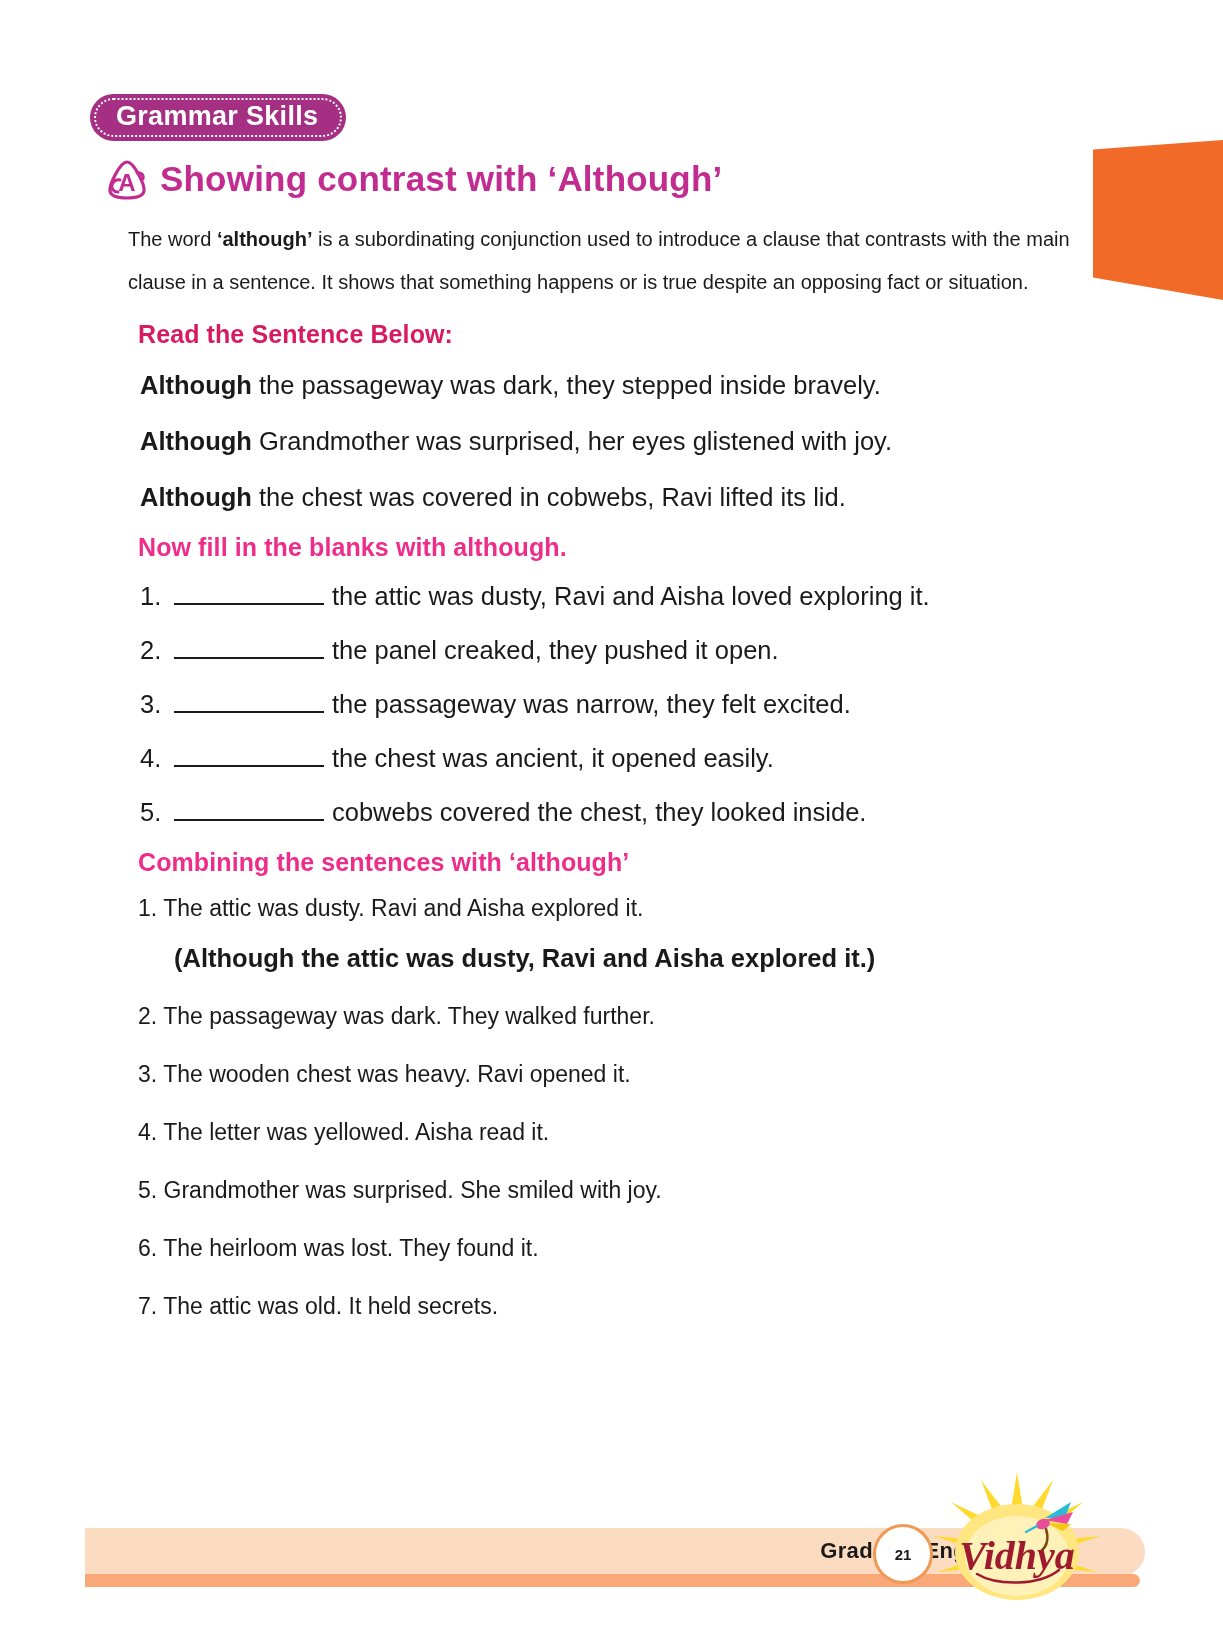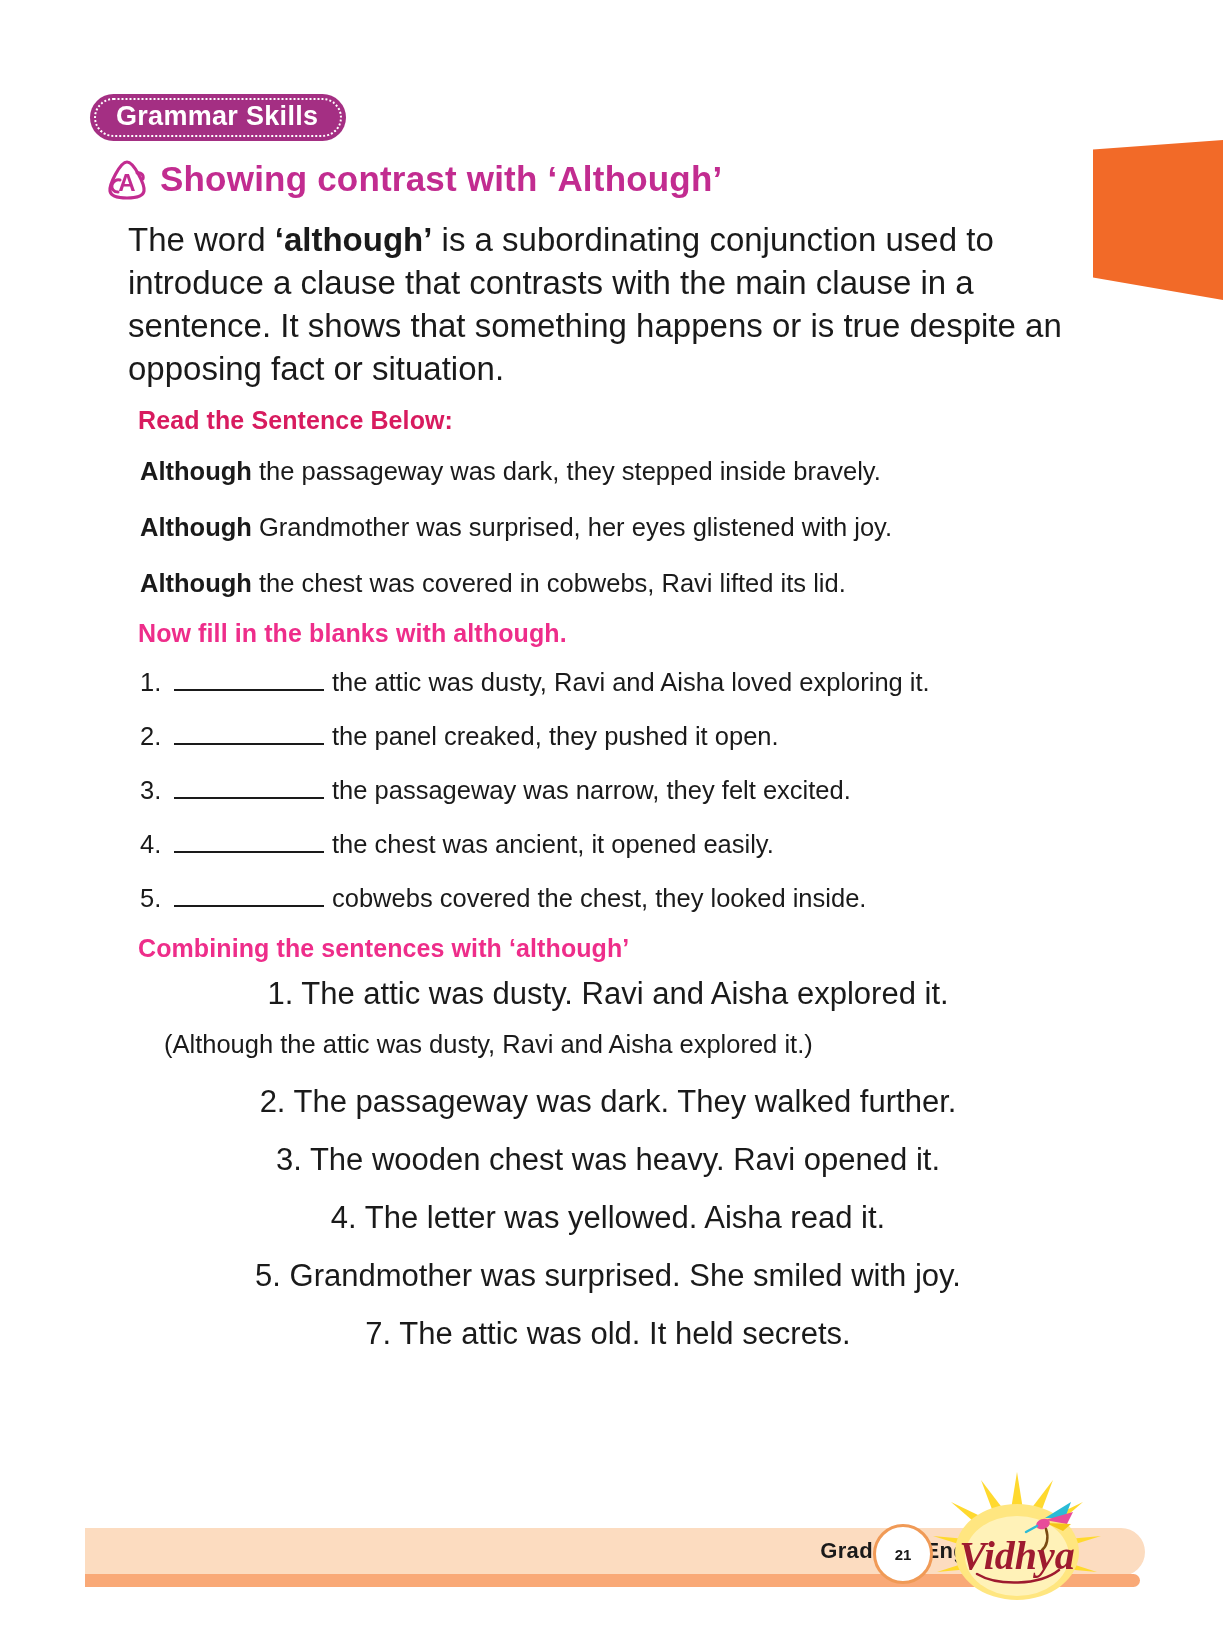--- a/index.html
+++ b/index.html
@@ -80,21 +80,21 @@
 
   
   .content {
     position: absolute;
     left: 128px;
     top: 218px;
     width: 950px;
   }
 
   .intro {
-    font-size: 33px;
+    font-size: 20px;
     line-height: 43px;
     color: #1a1a1a;
     margin: 0 0 6px 0;
     width: 945px;
   }
   .intro b { font-weight: bold; }
 
   .pink-head {
     font-size: 25px;
     font-weight: bold;
@@ -136,29 +136,29 @@
     height: 22px;
     flex: 0 0 auto;
   }
 
   .combine-list {
     margin: 12px 0 0 0;
     padding: 0;
     list-style: none;
   }
   .combine-list li {
-    font-size: 31px;
+    font-size: 23px;
     line-height: 38px;
     margin: 0 0 20px 10px;
-    text-align: center;
   }
   .combine-sub {
     font-size: 25.5px;
     line-height: 38px;
-    margin: -8px 0 20px 36px;
+    margin: -8px 0 20px 46px;
+    font-weight: bold;
   }
 
   
   .footer {
     position: absolute;
     left: 85px;
     right: 0;
     bottom: 33px;
     height: 64px;
   }
@@ -290,20 +290,21 @@
 
   <ul class="combine-list">
     <li>1. The attic was dusty. Ravi and Aisha explored it.</li>
   </ul>
   <div class="combine-sub">(Although the attic was dusty, Ravi and Aisha explored it.)</div>
   <ul class="combine-list">
     <li>2. The passageway was dark. They walked further.</li>
     <li>3. The wooden chest was heavy. Ravi opened it.</li>
     <li>4. The letter was yellowed. Aisha read it.</li>
     <li>5. Grandmother was surprised. She smiled with joy.</li>
+    <li>6. The heirloom was lost. They found it.</li>
     <li>7. The attic was old. It held secrets.</li>
   </ul>
 
 </div>
 
 <div class="footer">
   <div class="footer-bar"></div>
   <div class="footer-bar-shadow"></div>
   <div class="footer-text">Grade 4  |  English  |  CB 2</div>
   <div class="page-circle">21</div>

